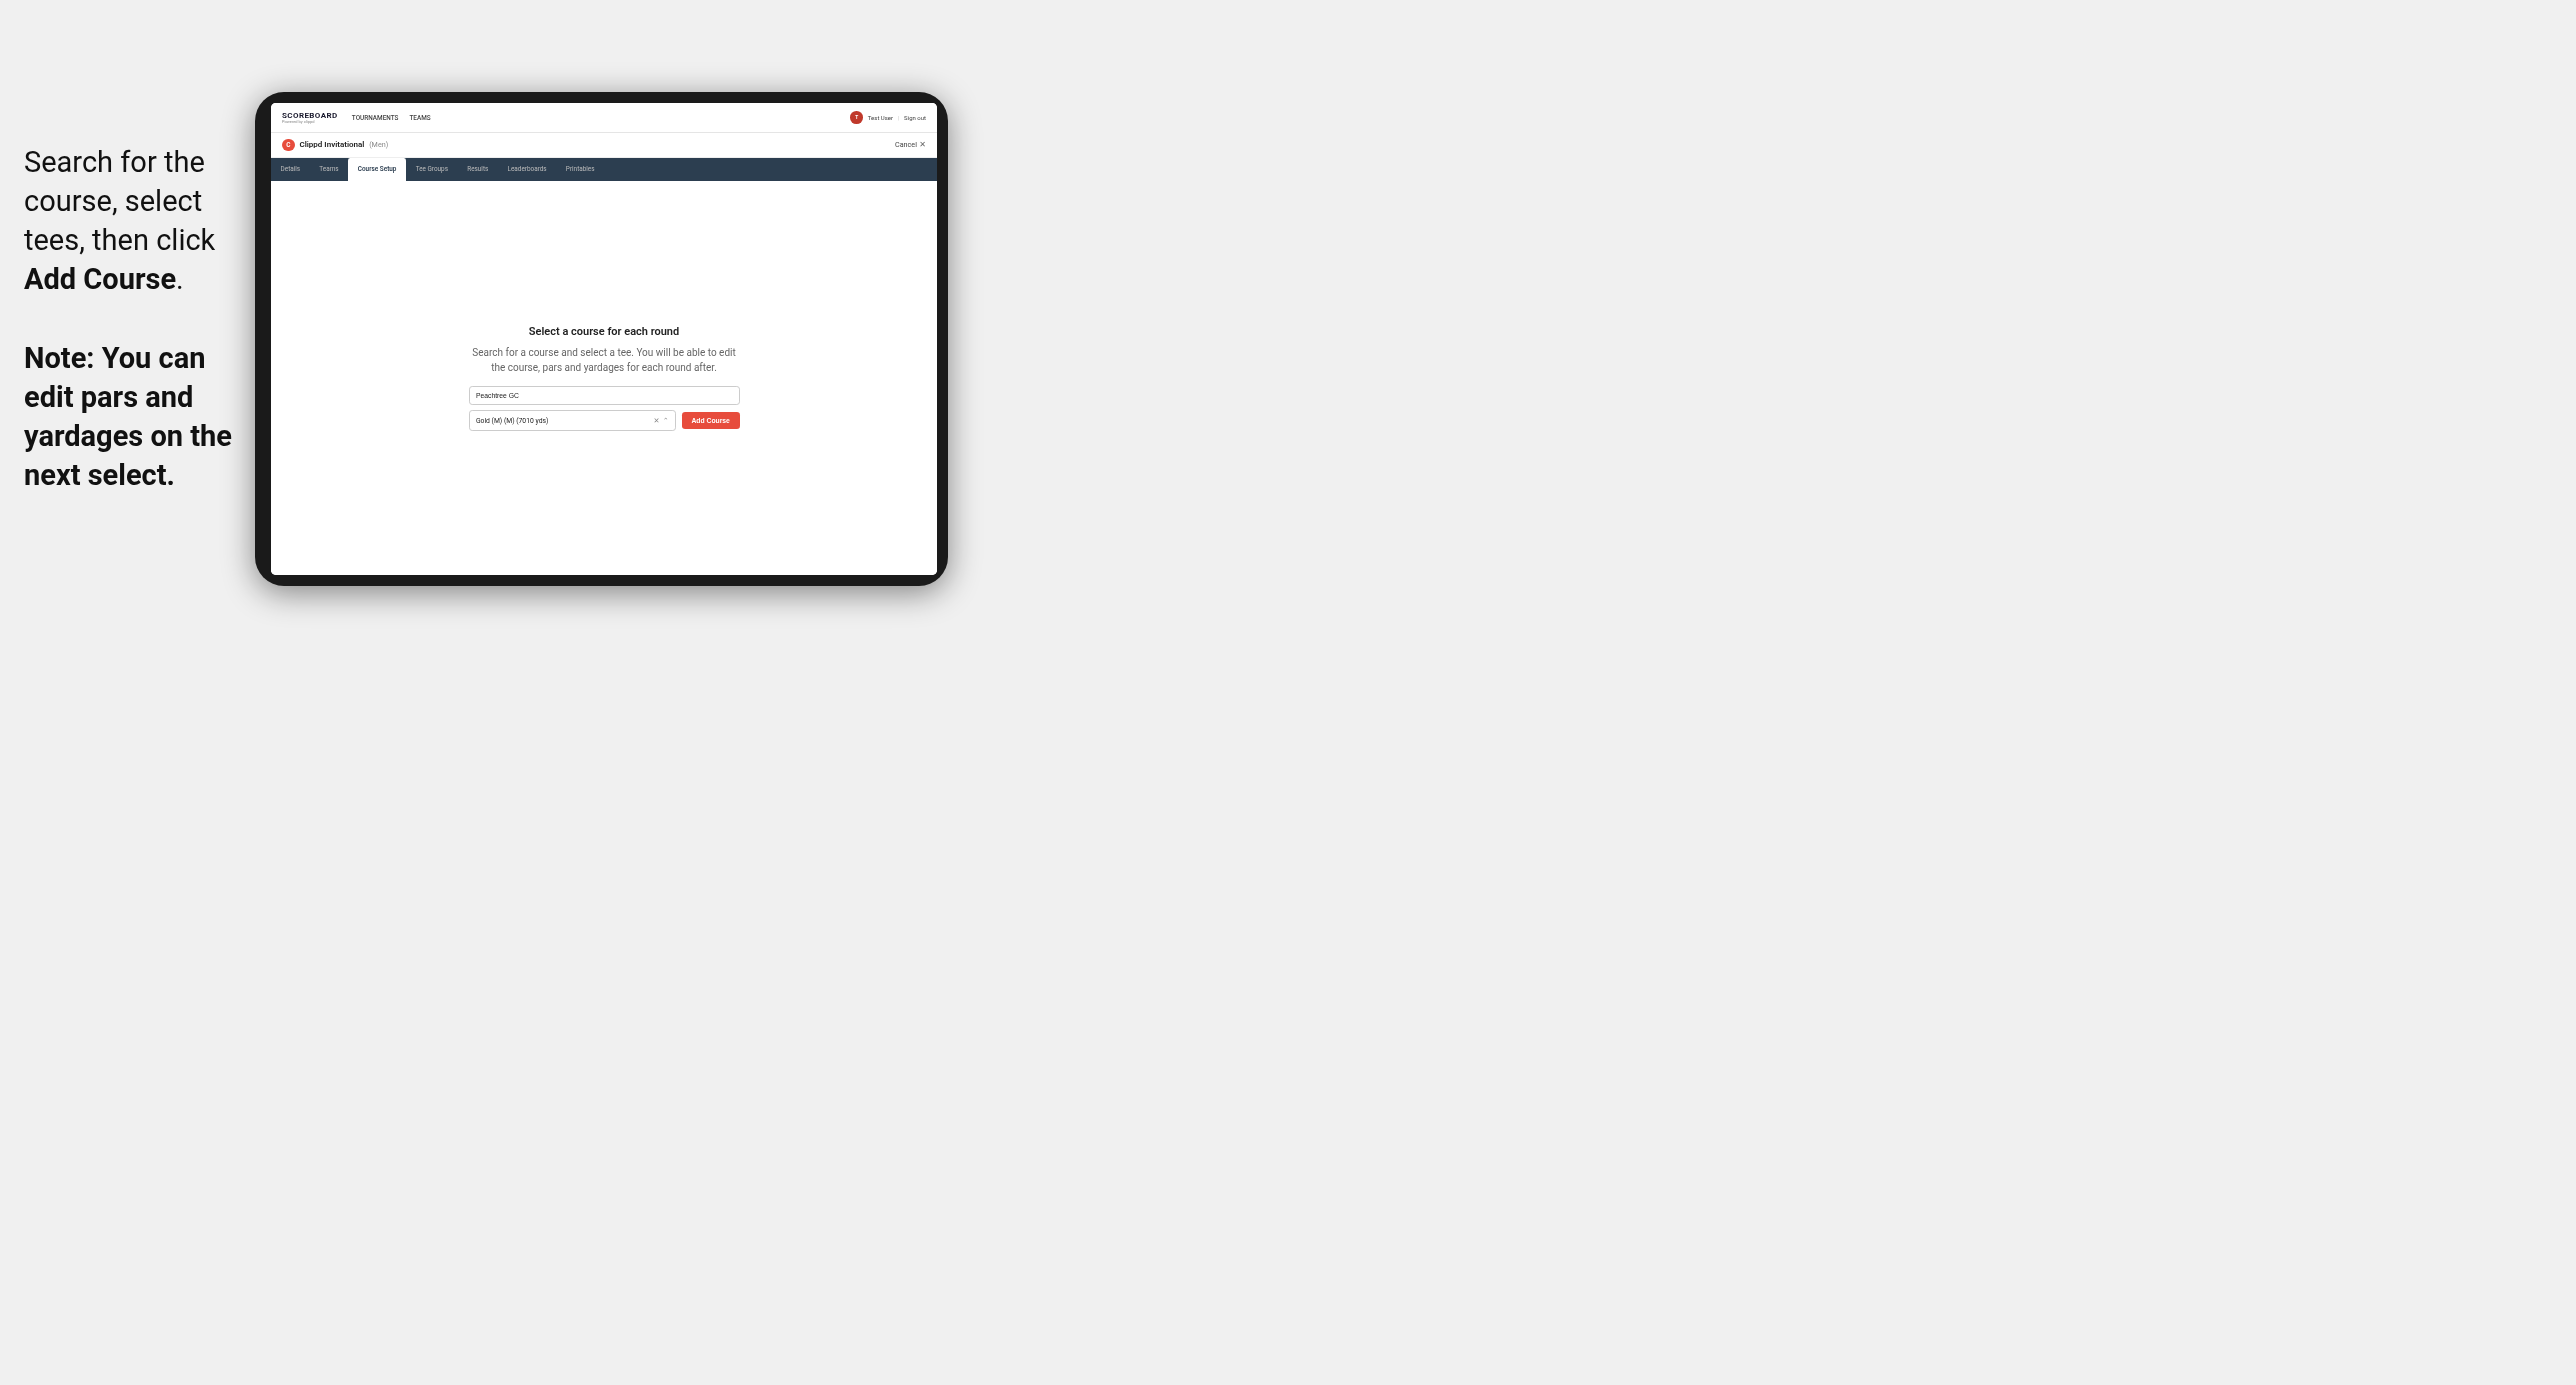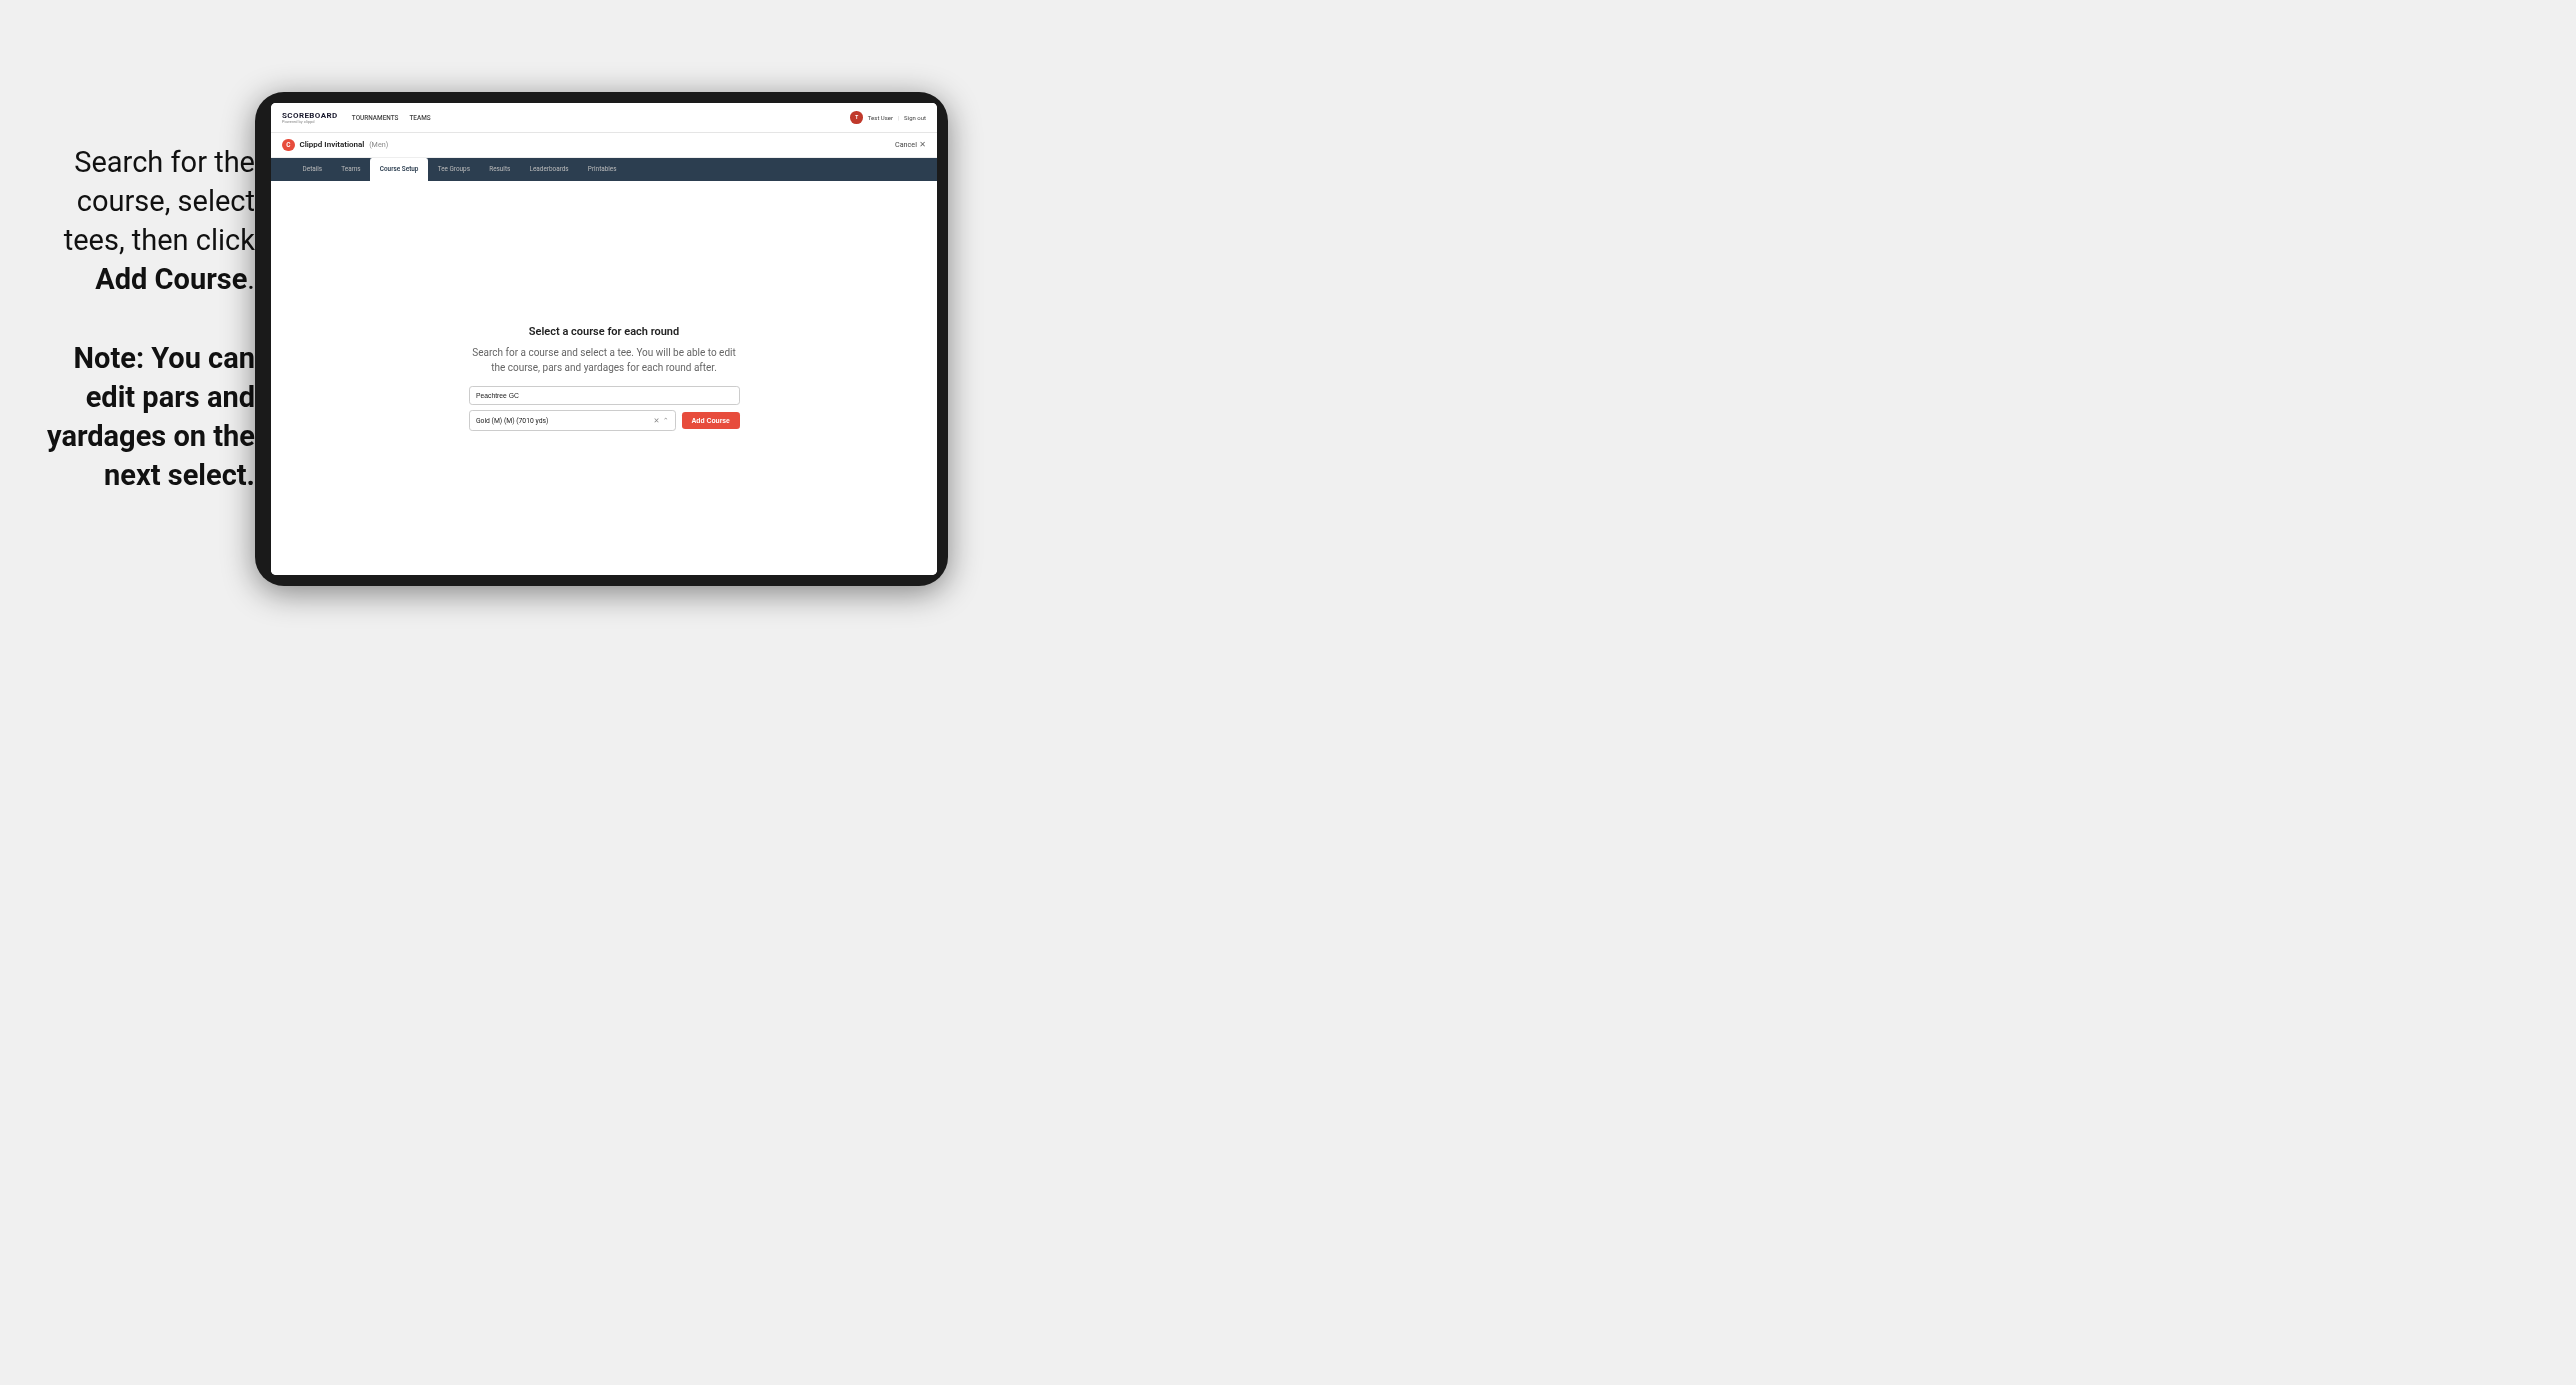--- a/index.html
+++ b/index.html
@@ -14,21 +14,20 @@
 
     
     .annotation {
       position: absolute;
       left: 24px;
       top: 143px;
       width: 231px;
       font-size: 29px;
       line-height: 1.35;
       color: #111;
-      text-align: right;
     }
     .annotation .bold { font-weight: 700; }
 
     
     .arrow-container {
       position: absolute;
       left: 215px;
       top: 271px;
       width: 494px;
       height: 255px;
@@ -174,21 +173,21 @@
     }
     .cancel-x {
       font-size: 8px;
       color: #666;
     }
 
     
     .tab-nav {
       background: #2c3e50;
       display: flex;
-      padding: 0 22px;
+      padding: 0 0;
       flex-shrink: 0;
     }
     .tab-item {
       padding: 7.2px 9.6px;
       font-size: 6.4px;
       color: #bbb;
       cursor: pointer;
       border-bottom: 1.6px solid transparent;
       white-space: nowrap;
     }

